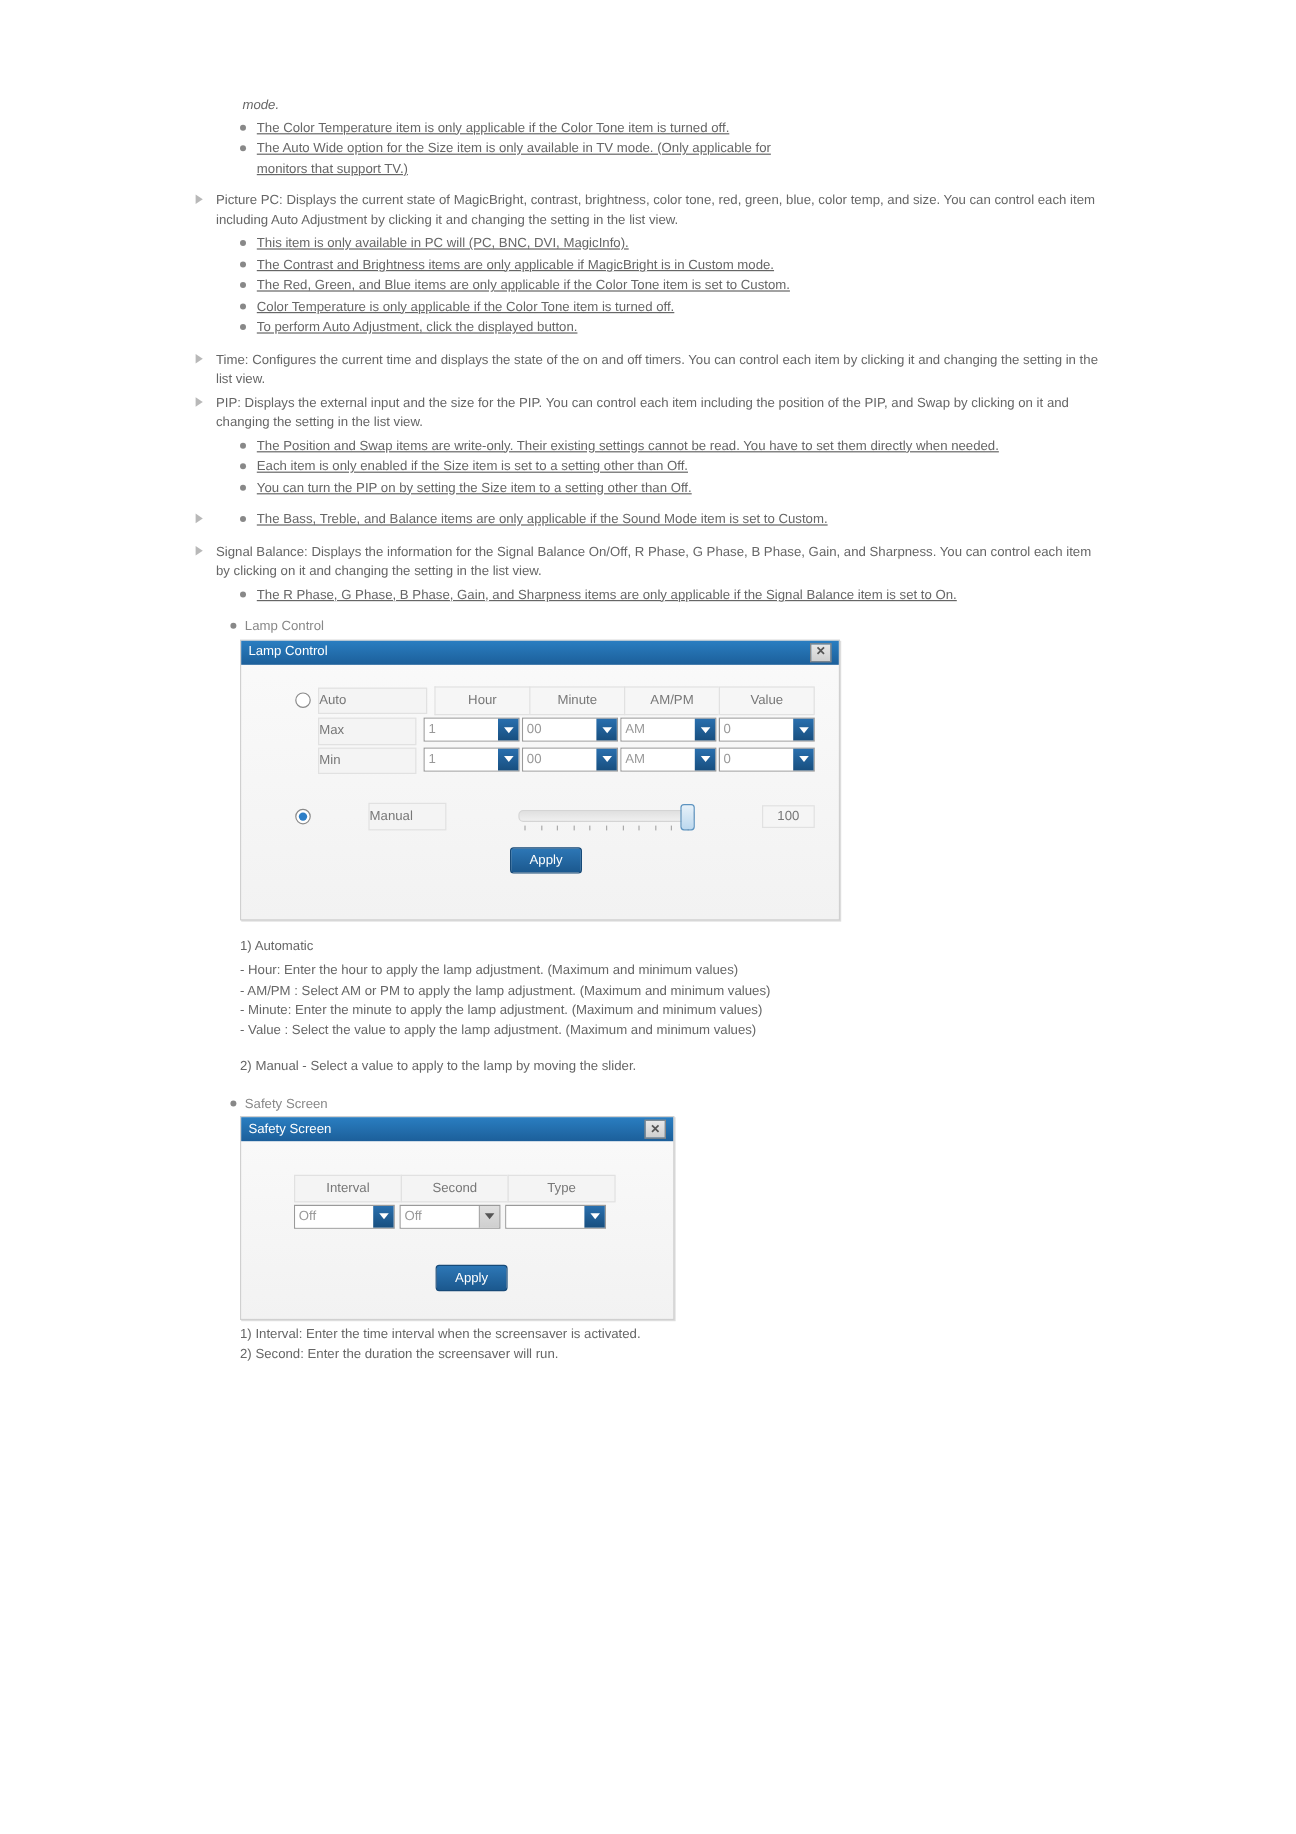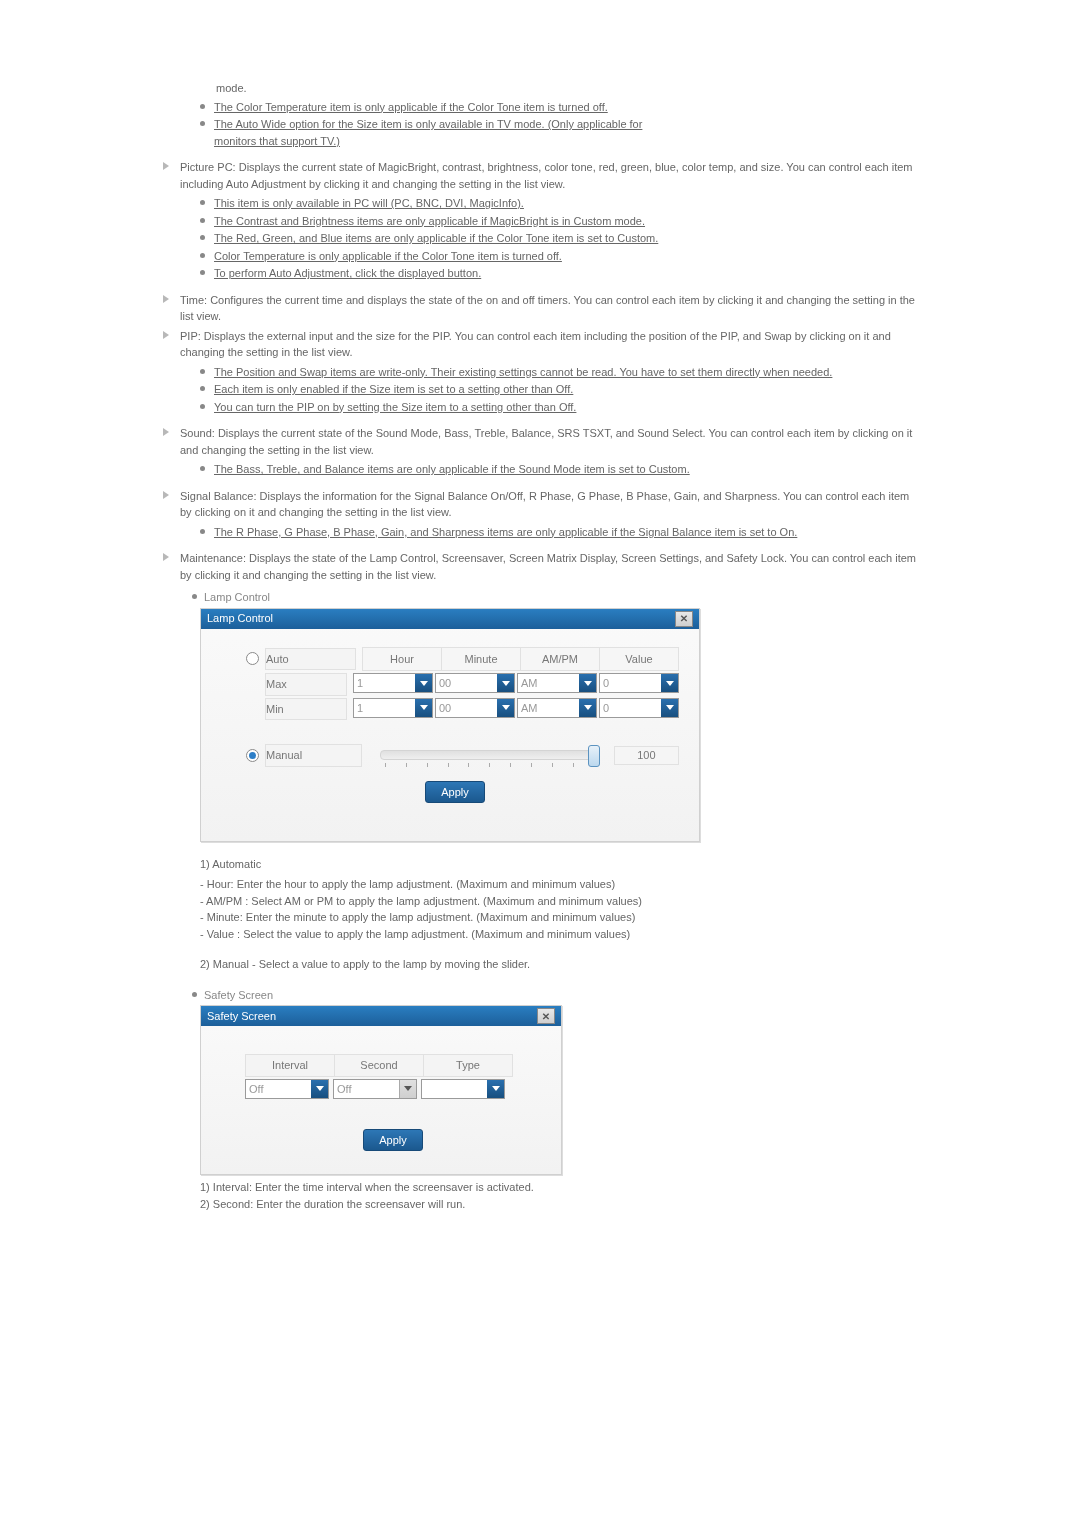--- a/index.html
+++ b/index.html
@@ -99,21 +99,21 @@
     display:flex; align-items:center; justify-content:center;
   }
   .dd .dd-btn .tri{
     width:0;height:0;border-left:4px solid transparent;border-right:4px solid transparent;
     border-top:5px solid #fff;
   }
   .dd.light .dd-btn{ background: linear-gradient(#e0e0e0,#cfcfcf); border-left:1px solid #aaa;}
   .dd.light .dd-btn .tri{ border-top-color:#555; }
 
   .manual-row {
-    display:flex; align-items:center; margin:24px 0 12px 15px;
+    display:flex; align-items:center; margin:24px 0 12px 15px;gap:42px;
   }
   .slider-track{
     width:220px; height:8px;
     background:linear-gradient(#e0e0e0,#efefef);
     border:1px solid #d4d4d4; border-radius:4px; position:relative;
     margin:0 14px 0 18px;
   }
   .slider-ticks{position:absolute; left:4px; right:4px; top:12px; display:flex; justify-content:space-between;}
   .slider-ticks span{width:1px;height:4px;background:#aaa;}
   .slider-thumb{
@@ -148,21 +148,21 @@
 
   .footnotes { margin: 4px 0 0 30px; }
 
   .pre-block{ margin: 14px 0 2px 30px; }
 </style>
 </head>
 <body>
 
 <div class="page">
 
-  <div style="margin-left:46px;">mode.</div>
+  <div style="margin-left:32px;font-style:italic;">mode.</div>
   <ul class="blist" style="margin-left:30px;">
     <li>The Color Temperature item is only applicable if the Color Tone item is turned off.</li>
     <li>
       <span>The Auto Wide option for the Size item is only available in TV mode. (Only applicable for</span><br>
       <span>monitors that support TV.)</span>
     </li>
   </ul>
 
   <div class="arrow-item">
     <span class="arrow-icon"></span>
@@ -186,38 +186,33 @@
     <span>PIP: Displays the external input and the size for the PIP. You can control each item including the position of the PIP, and Swap by clicking on it and changing the setting in the list view.</span>
   </div>
   <ul class="blist">
     <li>The Position and Swap items are write-only. Their existing settings cannot be read. You have to set them directly when needed.</li>
     <li>Each item is only enabled if the Size item is set to a setting other than Off.</li>
     <li>You can turn the PIP on by setting the Size item to a setting other than Off.</li>
   </ul>
 
   <div class="arrow-item">
     <span class="arrow-icon"></span>
-    <span>Sound: Displays the current state of the Sound Mode, Bass, Treble, Balance, SRS TSXT, and Sound Select. You can control each item by clicking on it and changing the setting in the list view.</span>
   </div>
   <ul class="blist">
     <li>The Bass, Treble, and Balance items are only applicable if the Sound Mode item is set to Custom.</li>
   </ul>
 
   <div class="arrow-item">
     <span class="arrow-icon"></span>
     <span>Signal Balance: Displays the information for the Signal Balance On/Off, R Phase, G Phase, B Phase, Gain, and Sharpness. You can control each item by clicking on it and changing the setting in the list view.</span>
   </div>
   <ul class="blist">
     <li>The R Phase, G Phase, B Phase, Gain, and Sharpness items are only applicable if the Signal Balance item is set to On.</li>
   </ul>
 
-  <div class="arrow-item">
-    <span class="arrow-icon"></span>
-    <span>Maintenance: Displays the state of the Lamp Control, Screensaver, Screen Matrix Display, Screen Settings, and Safety Lock. You can control each item by clicking it and changing the setting in the list view.</span>
-  </div>
 
   <div class="section-bullet">Lamp Control</div>
 
   <div class="panel lamp">
     <div class="title-bar">
       <span>Lamp Control</span>
       <div class="close-btn">✕</div>
     </div>
     <div class="lamp-body">
 

